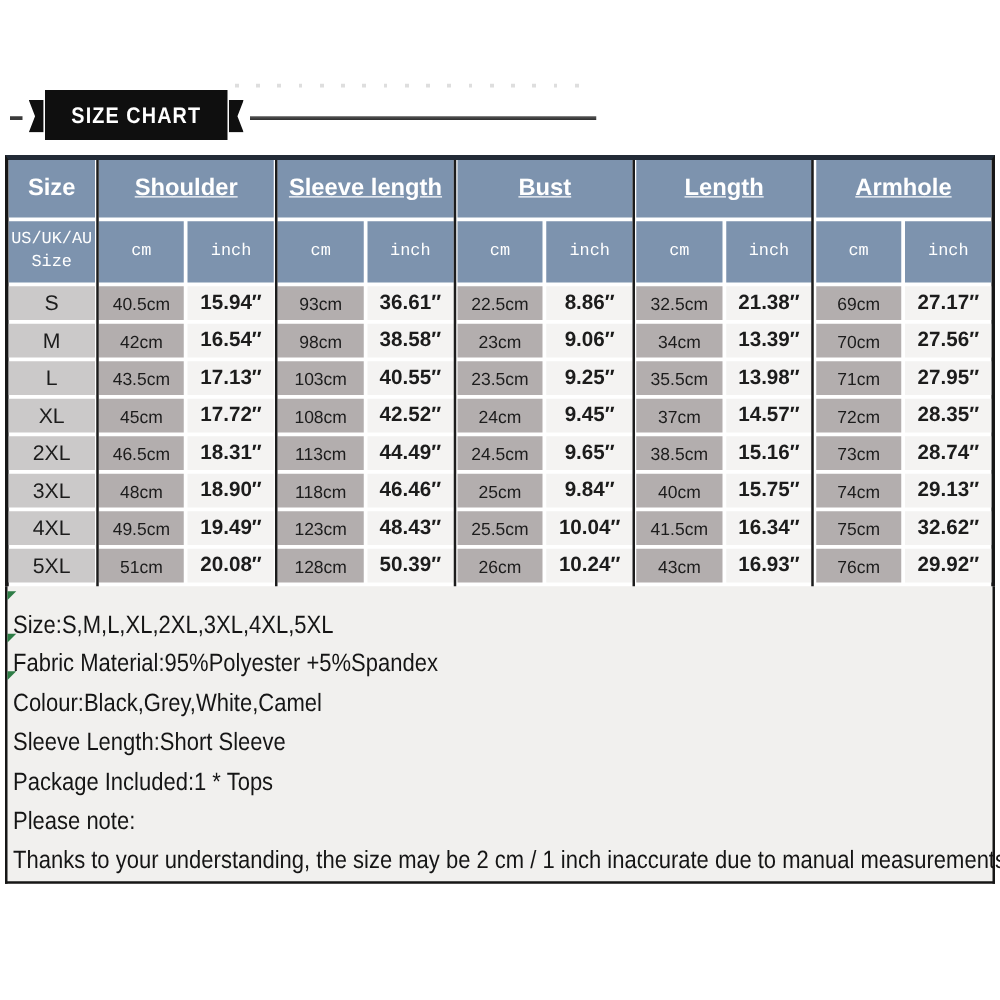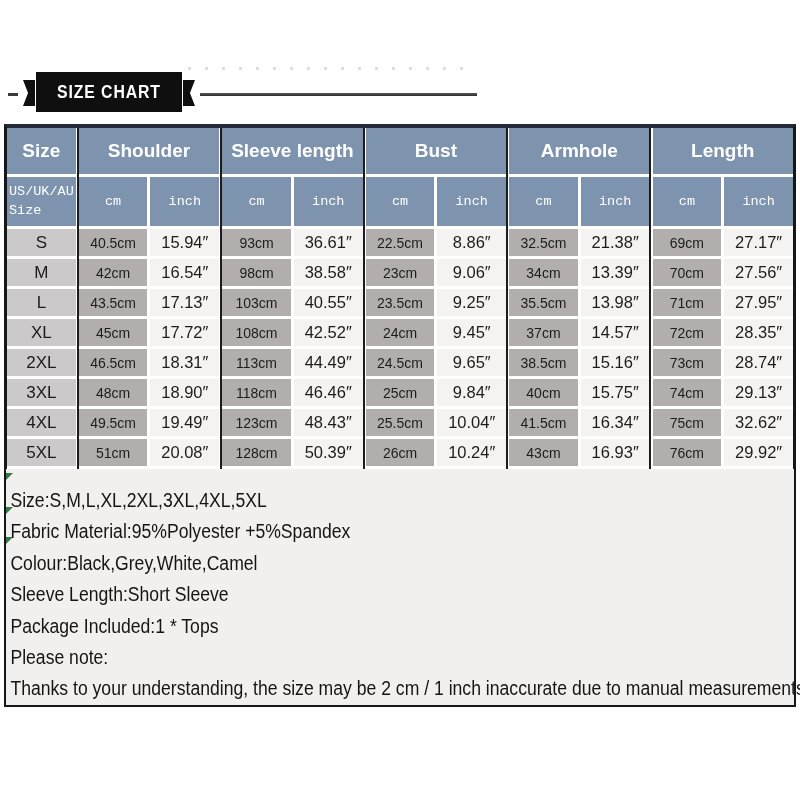--- a/index.html
+++ b/index.html
@@ -28,26 +28,26 @@
         background:linear-gradient(#575757,#2e2e2e);}
 
   
   .table{position:absolute;left:4px;top:124px;width:792px;height:364px;box-sizing:border-box;
          border:3px solid #161616;border-top:4px solid #222b37;background:#fff;}
   .grid{display:grid;grid-template-columns:repeat(11,1fr);
         grid-template-rows:46px 49px repeat(8,27px);gap:3px;background:#ffffff;}
   .cell{display:flex;align-items:center;justify-content:center;color:#1c1c1c;overflow:hidden;}
   .h{background:#7d93ae;color:#ffffff;}
   .b{font-weight:bold;font-size:19px;}
-  .sp2{grid-column:span 2;}
+  .sp2{grid-column:span 2;text-decoration:underline;}
   .mono{font-family:"Liberation Mono","DejaVu Sans Mono",monospace;font-size:13.5px;}
-  .sub{white-space:pre-line;line-height:1.35;}
+  .sub{white-space:pre-line;text-align:center;line-height:1.35;}
   .c-size{background:#cbc9c9;font-size:17px;}
   .c-cm{background:#b3aeae;font-size:14px;}
-  .c-inch{background:#f4f3f2;font-size:16.5px;}
+  .c-inch{background:#f4f3f2;font-size:16.5px;font-weight:bold;}
   .vdiv{position:absolute;top:0;bottom:0;width:2px;background:#1c1c1c;}
 
   
   .info{position:absolute;left:4px;top:469px;width:792px;height:238px;box-sizing:border-box;
         border:2px solid #161616;border-top:none;background:#f1f0ee;padding-top:16px;}
   .iline{height:31.4px;line-height:31.4px;padding-left:5px;font-size:20px;color:#151515;
          transform:scaleX(.88);transform-origin:left center;white-space:nowrap;}
   .tri{position:absolute;left:0;width:0;height:0;
        border-top:7px solid #2e7d46;border-right:7px solid transparent;}
 </style>
@@ -68,22 +68,22 @@
   </div>
 
   <div class="rule"></div>
 
   <div class="table">
     <div class="grid" id="grid">
       <div class="cell h b">Size</div>
       <div class="cell h b sp2">Shoulder</div>
       <div class="cell h b sp2">Sleeve length</div>
       <div class="cell h b sp2">Bust</div>
+      <div class="cell h b sp2">Length</div>
       <div class="cell h b sp2">Armhole</div>
-      <div class="cell h b sp2">Length</div>
 
       <div class="cell h mono sub">US/UK/AU
 Size</div>
       <div class="cell h mono">cm</div>
       <div class="cell h mono">inch</div>
       <div class="cell h mono">cm</div>
       <div class="cell h mono">inch</div>
       <div class="cell h mono">cm</div>
       <div class="cell h mono">inch</div>
       <div class="cell h mono">cm</div>

